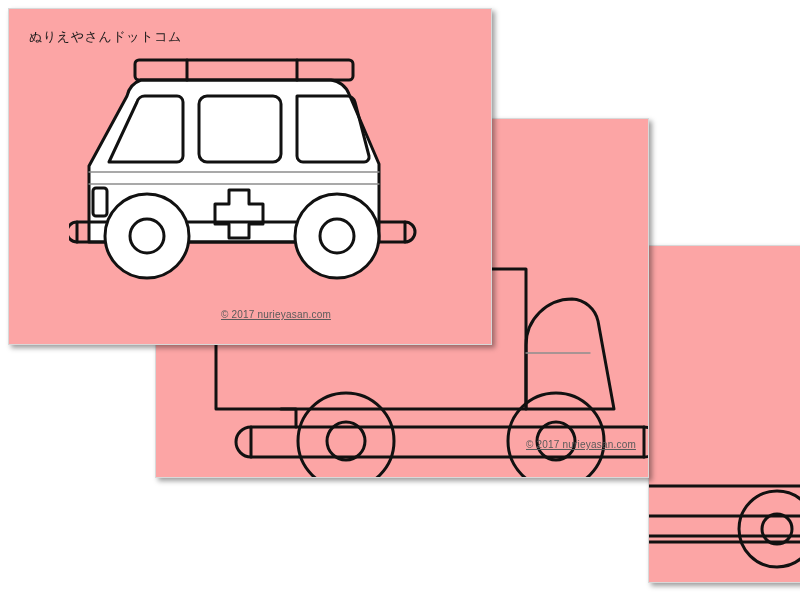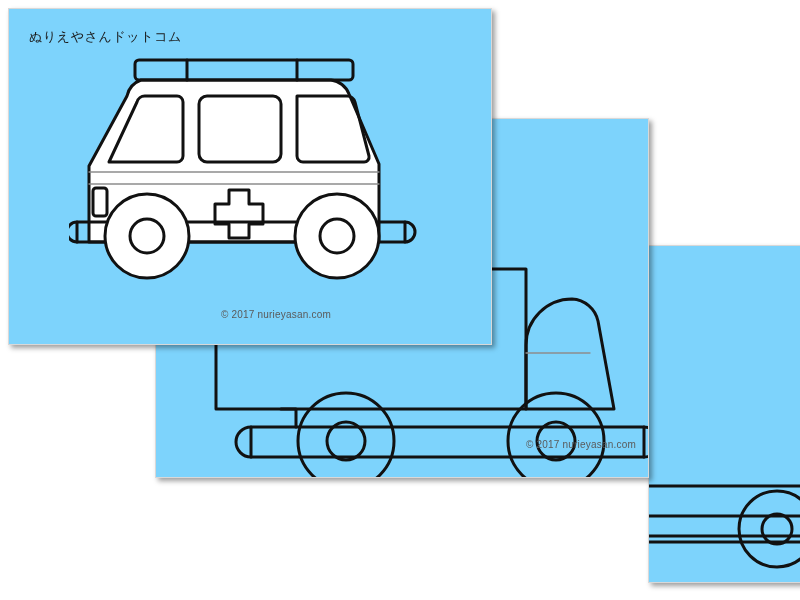--- a/index.html
+++ b/index.html
@@ -18,21 +18,21 @@
   .stage {
     position: absolute;
     left: 0; top: 0;
     width: 800px;
     height: 600px;
   }
 
   
   .sheet {
     position: absolute;
-    background: #7dd3fc;
+    background: #fca5a5;
     border: 1px solid #d8d8d8;
     box-shadow: 3px 3px 5px rgba(0,0,0,0.38);
     box-sizing: border-box;
     overflow: hidden;
   }
 
   #sheet-3 { left: 648px; top: 245px; width: 330px; height: 338px; z-index: 1; }
   #sheet-2 { left: 155px; top: 118px; width: 494px; height: 360px; z-index: 2; }
   #sheet-1 { left: 8px;   top: 8px;   width: 484px; height: 337px; z-index: 3; }
 
@@ -45,20 +45,21 @@
     letter-spacing: 0.6px;
     white-space: nowrap;
   }
 
   .copyright {
     position: absolute;
     font-size: 10px;
     color: #5a5a5a;
     white-space: nowrap;
     letter-spacing: 0.2px;
+    text-decoration: underline;
   }
   #copyright-1 { left: 212px; top: 300px; }
   #copyright-2 { left: 370px; top: 320px; }
 
   .art {
     position: absolute;
     display: block;
   }
   #art-1 { left: 60px;  top: 45px; }
   #art-2 { left: 40px;  top: 130px; }

